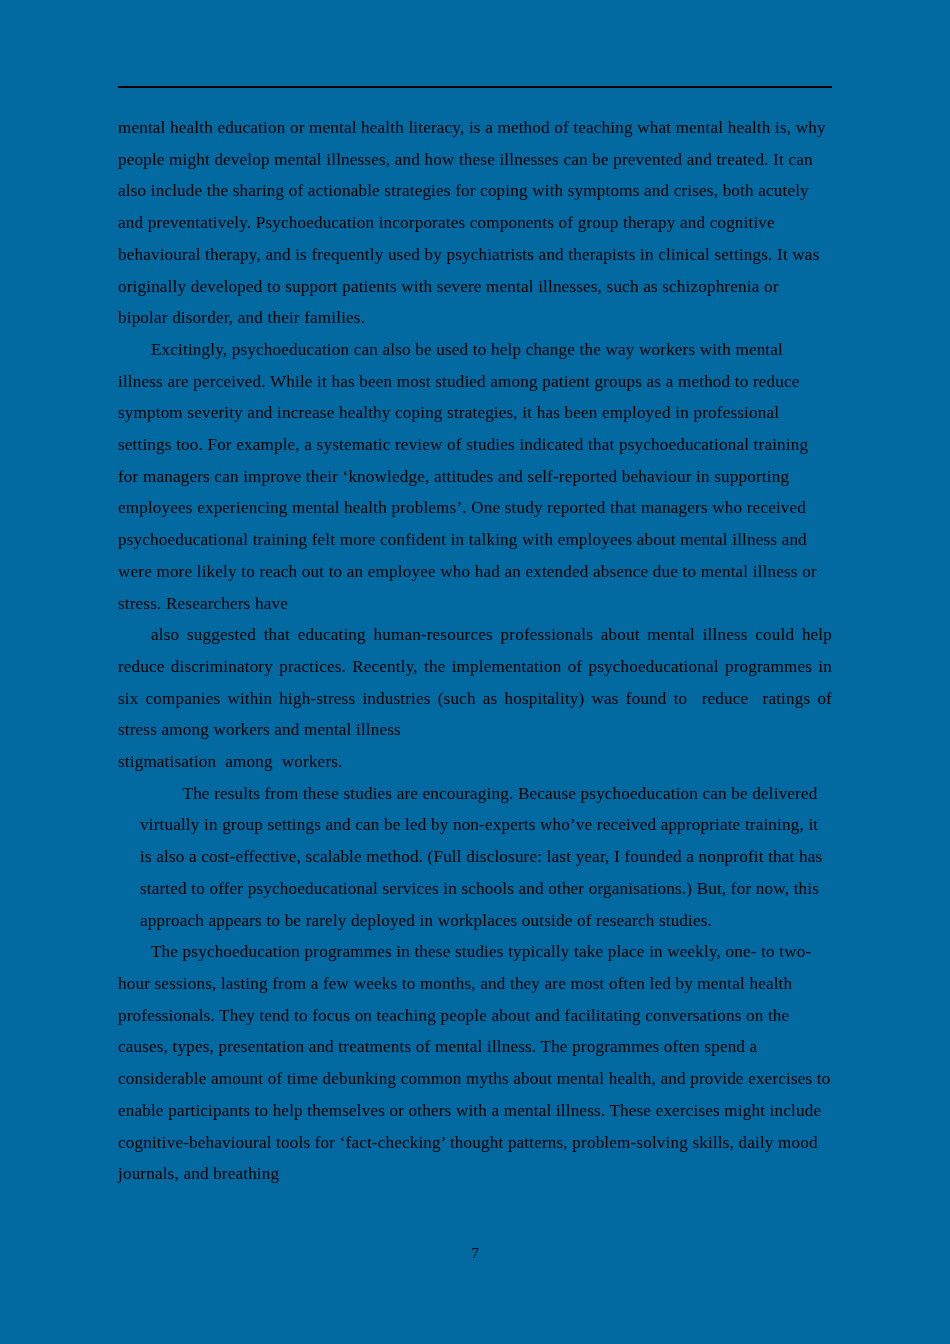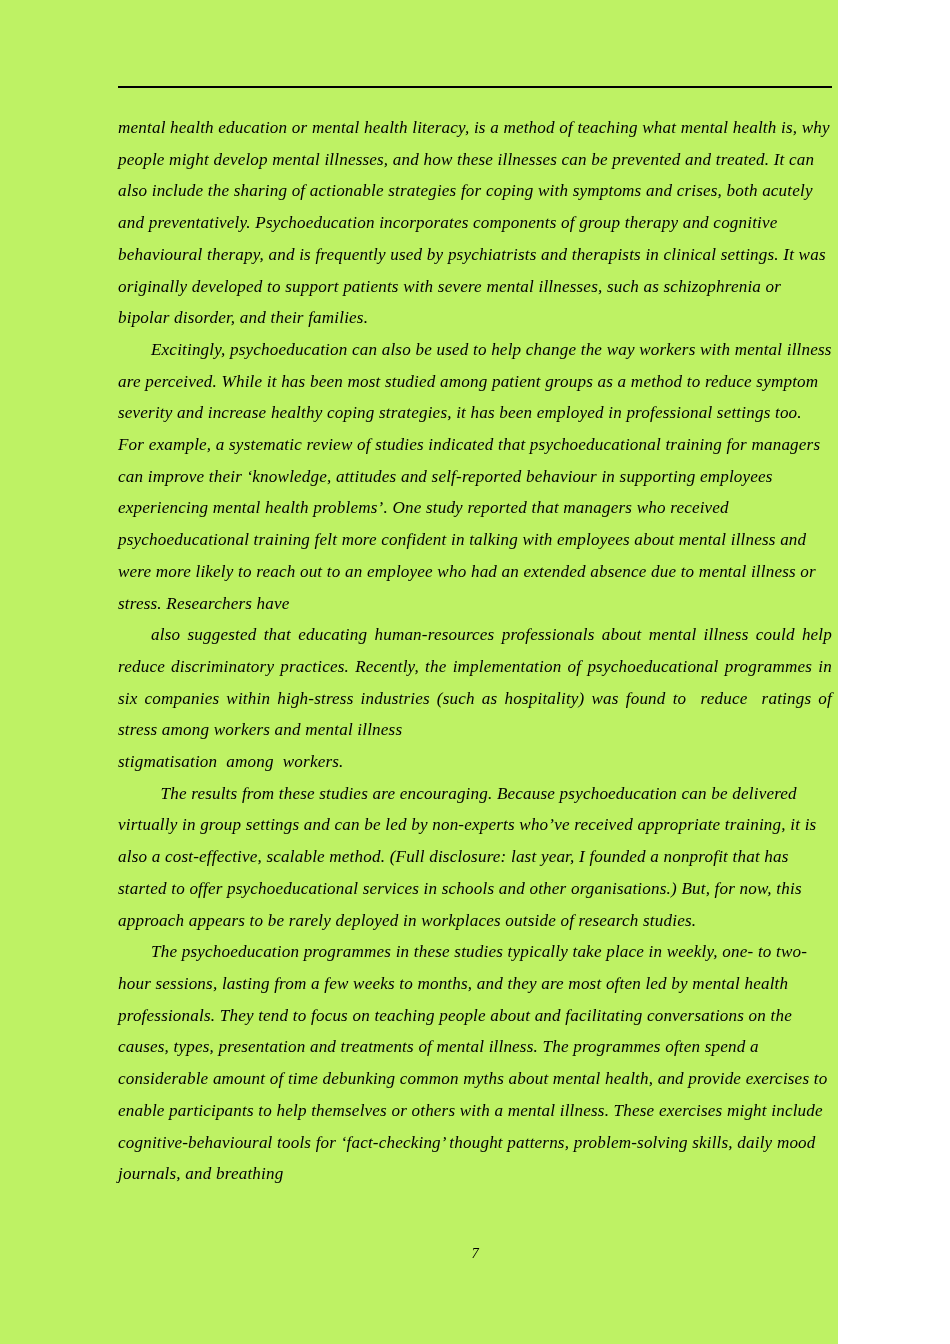--- a/index.html
+++ b/index.html
@@ -11,25 +11,24 @@
     width: 950px;
     height: 1344px;
     position: relative;
     font-family: "Liberation Serif", "DejaVu Serif", serif;
     color: #000000;
     -webkit-font-smoothing: antialiased;
   }
   .page {
     position: absolute;
     inset: 0;
-    width: 838px;
+    width: 950px;
     height: 1344px;
-    background: #bef264;
+    background: #0369a1;
     overflow: hidden;
-    font-style: italic;
   }
   .header-rule {
     position: absolute;
     left: 118px;
     top: 86px;
     width: 714px;
     height: 0;
     border-top: 2.2px solid #000000;
   }
   .content {
@@ -46,20 +45,21 @@
     letter-spacing: 0.01em;
     word-spacing: 0.005em;
     white-space: pre-wrap;
     text-indent: 0;
   }
   p.para.indent {
     text-indent: 33px;
   }
   p.para.indent-wide {
     text-indent: 38px;
+    margin-left: 22px;
   }
   .page-number {
     position: absolute;
     left: 0;
     top: 1244px;
     width: 950px;
     text-align: center;
     font-size: 14.5px;
     line-height: 18px;
     font-family: "Liberation Serif", "DejaVu Serif", serif;

